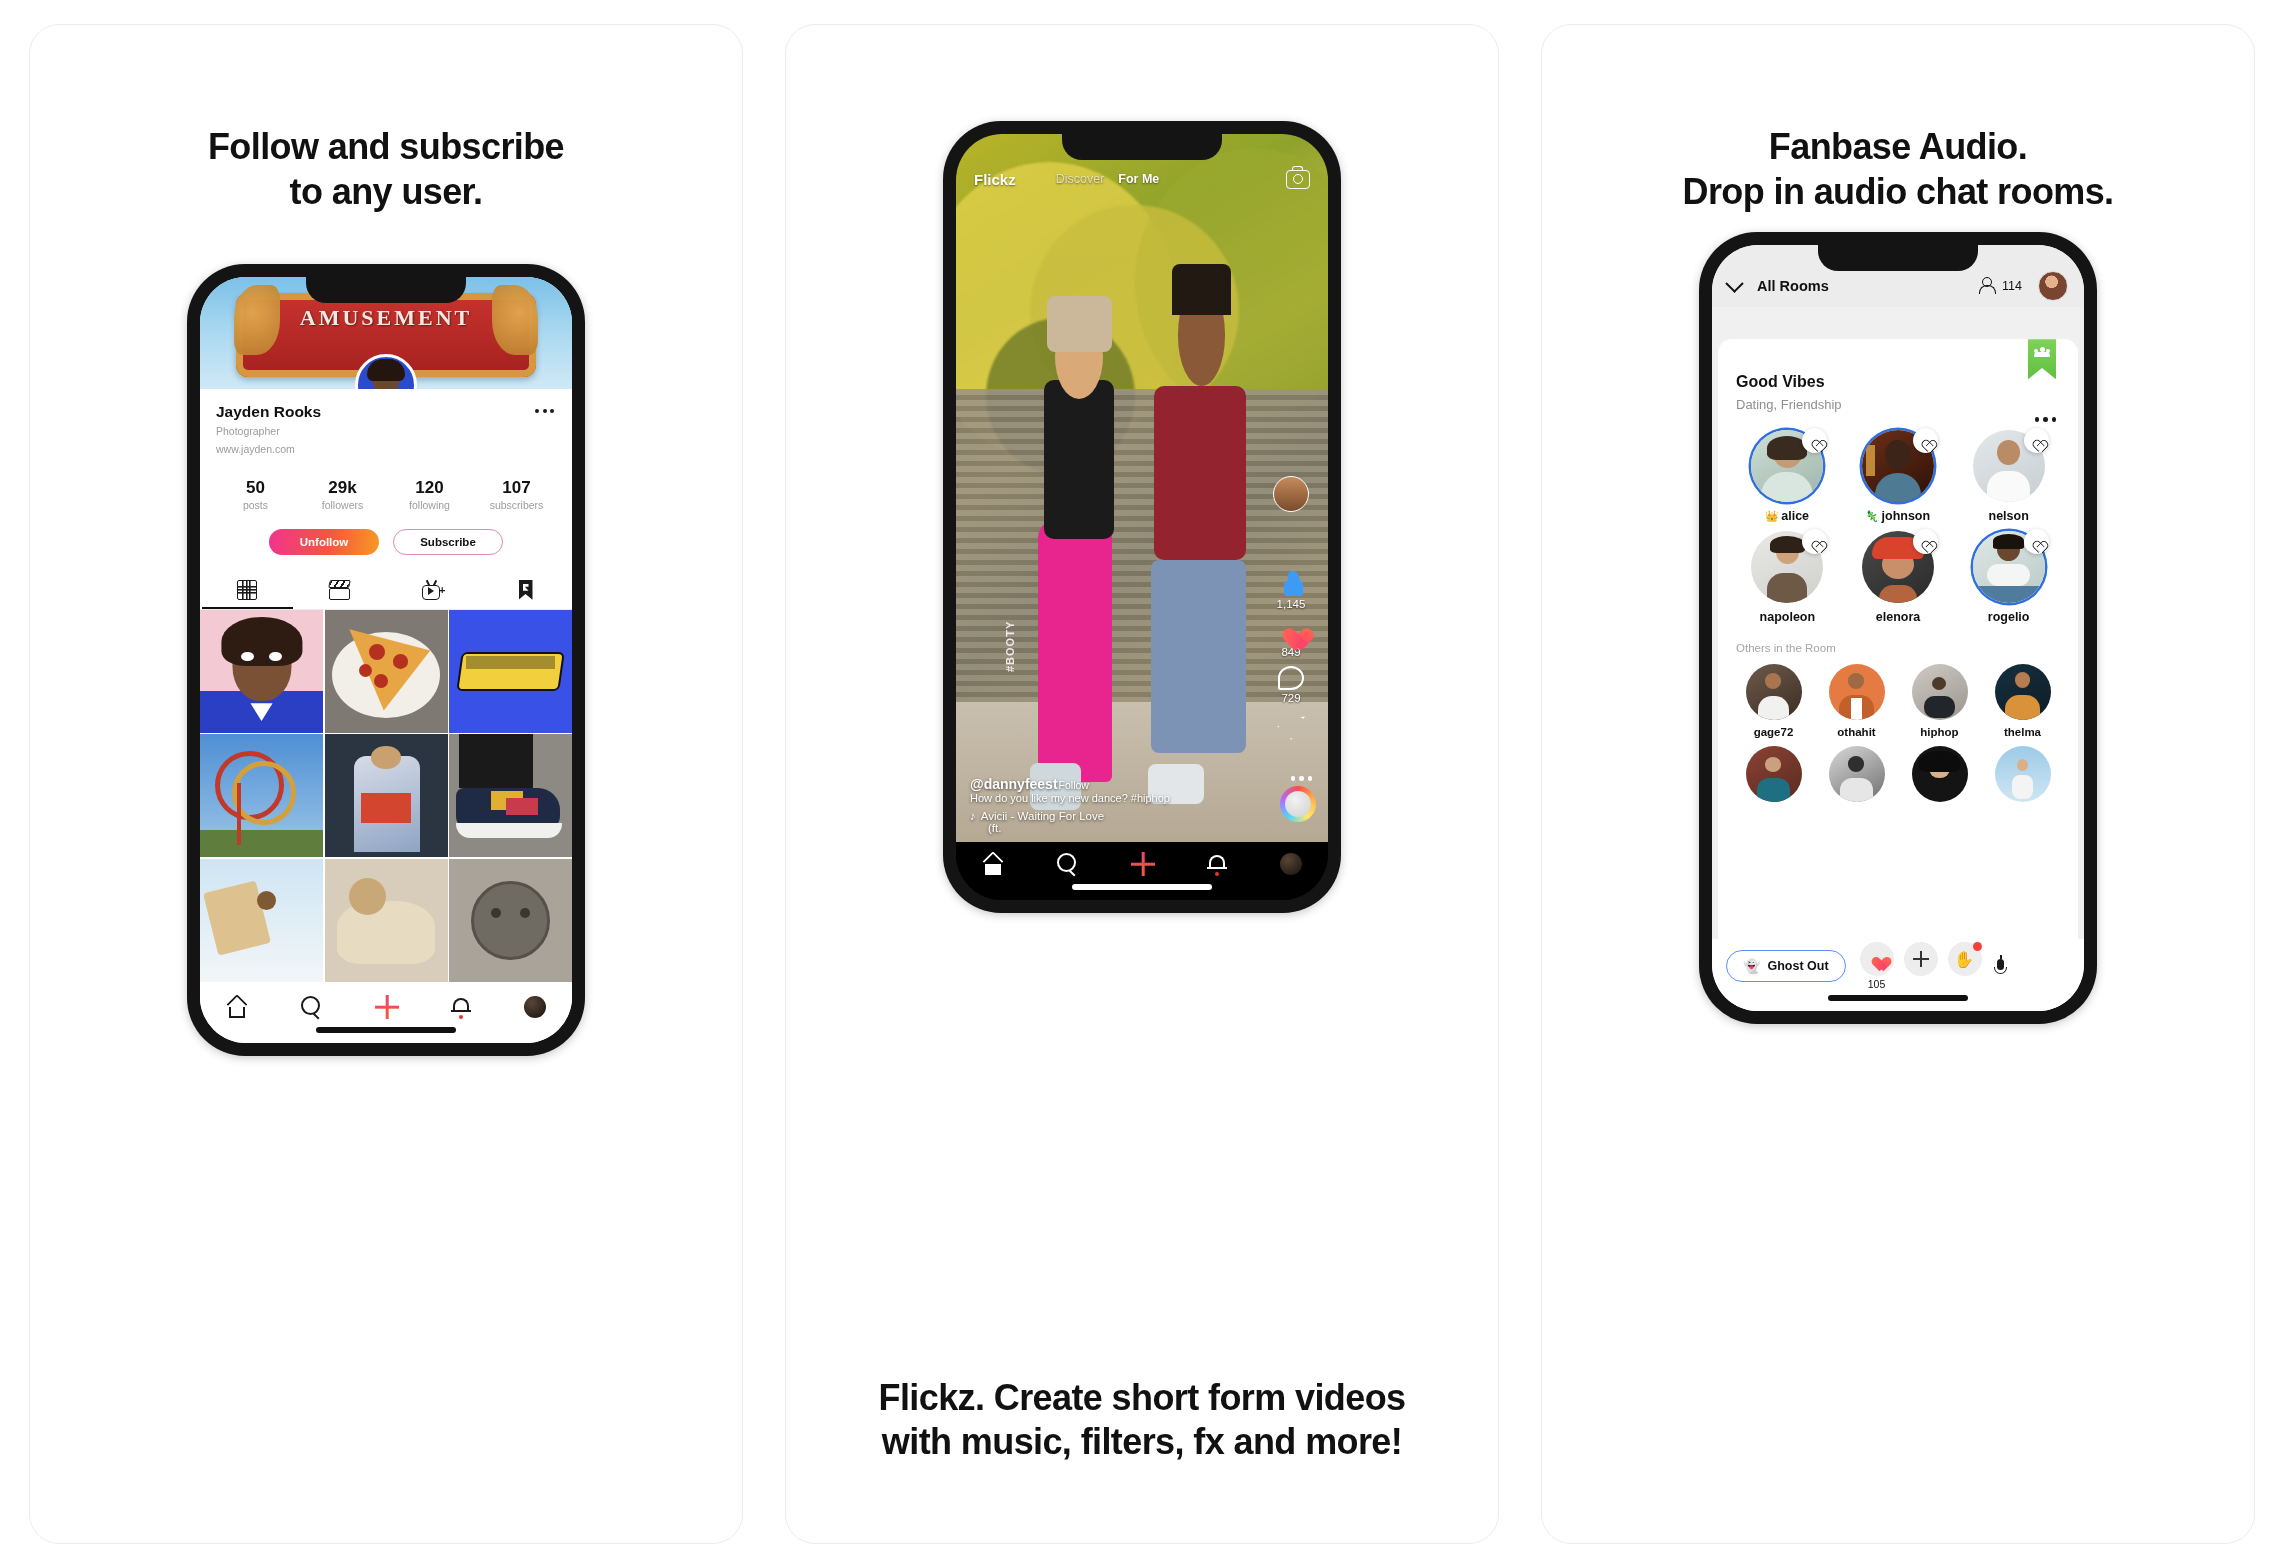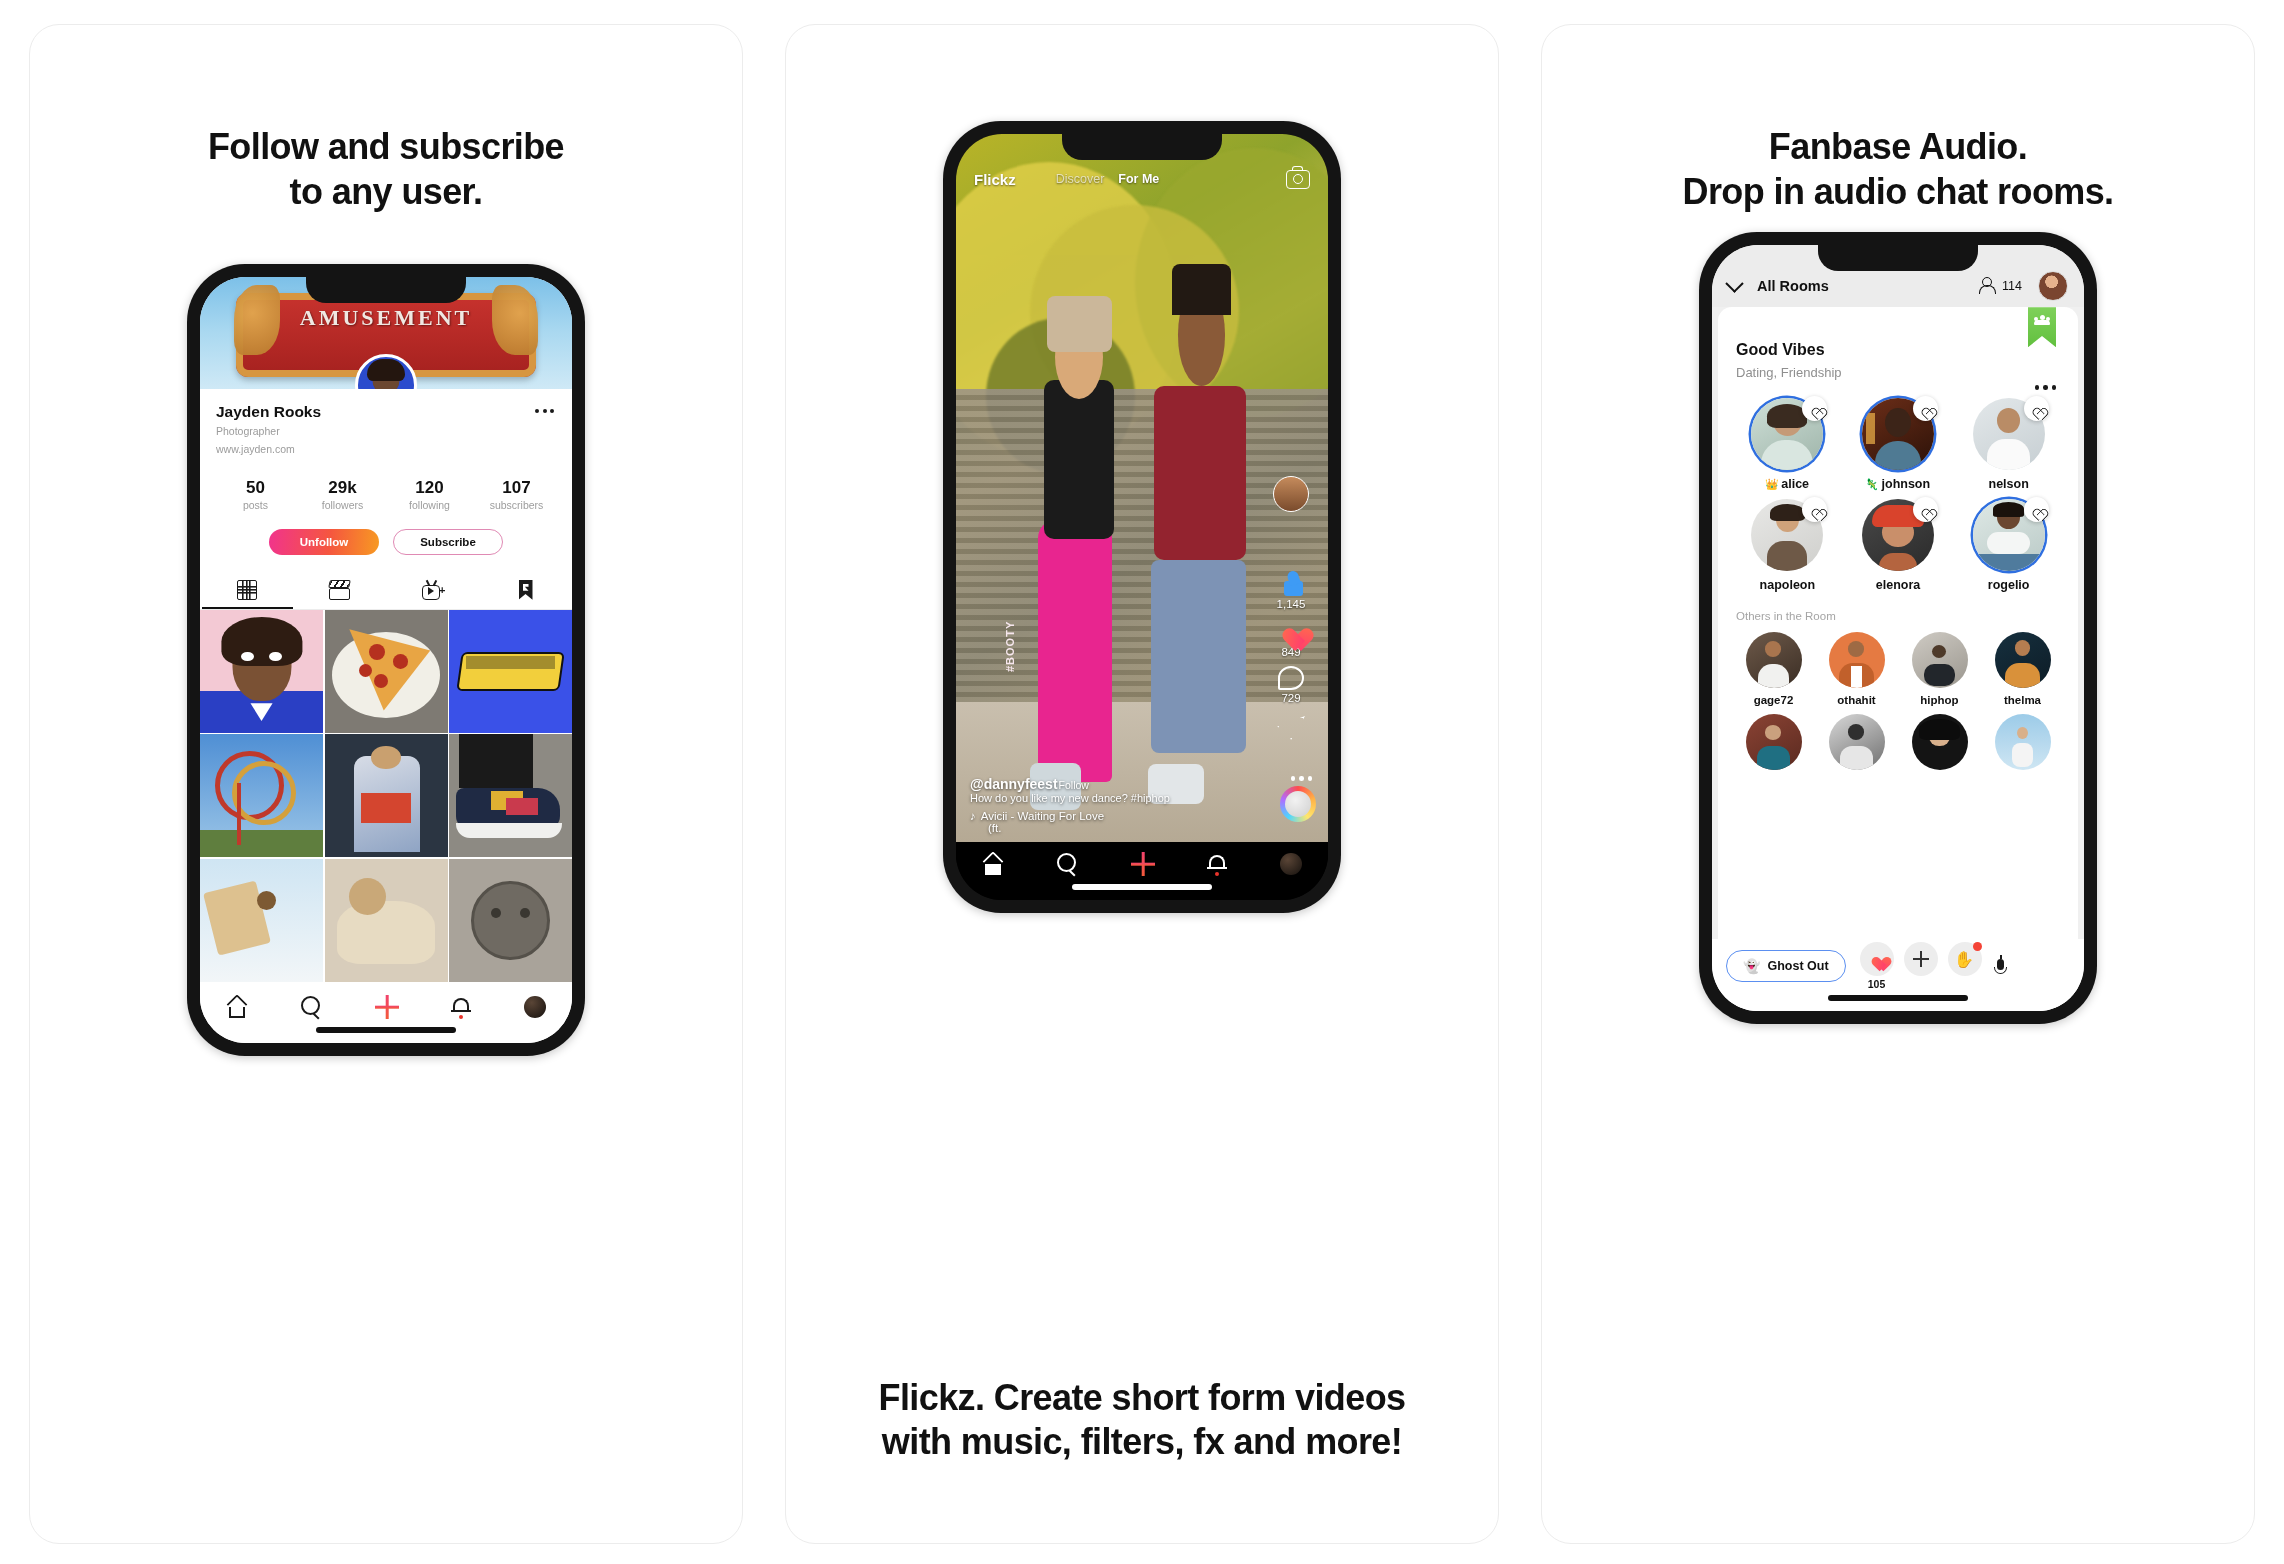--- a/index.html
+++ b/index.html
@@ -437,21 +437,21 @@
     height: 32px; padding: 0 16px; border-radius: 17px; border: 1.4px solid #5b8ff0;
     background: #fff; display: flex; align-items: center; gap: 7px;
     font-size: 12.5px; font-weight: bold; color: #111;
   }
   .ghost-glyph { font-size: 14px; }
   .round-btn {
     width: 34px; height: 34px; border-radius: 50%; background: #ededed;
     display: flex; align-items: center; justify-content: center; position: relative;
   }
   .react-col { display: flex; flex-direction: column; align-items: center; gap: 2px; margin-left: 4px; }
-  .react-num { font-size: 10.5px; font-weight: bold; color: #111; }
+  .react-num { font-size: 10.5px; font-weight: normal; color: #111; }
   .heart-sm { width: 18px; height: 17px; position: relative; }
   .heart-sm::before, .heart-sm::after {
     content:""; position: absolute; top: 0; width: 9px; height: 14px;
     border-radius: 9px 9px 0 0; background: linear-gradient(150deg,#ff6a4d,#ff3d6e);
   }
   .heart-sm::before { left: 9px; transform: rotate(45deg); transform-origin: 0 100%; }
   .heart-sm::after { left: 9px; transform: rotate(-45deg); transform-origin: 100% 100%; }
   .plus-sm { position: relative; width: 16px; height: 16px; }
   .plus-sm::before, .plus-sm::after { content:""; position: absolute; background: #333; }
   .plus-sm::before { left: 50%; top: 0; transform: translateX(-50%); width: 2px; height: 16px; }
@@ -731,21 +731,21 @@
     </div>
   </section>
 
   <section class="panel">
     <div class="panel-heading">
       <div>Fanbase Audio.</div>
       <div>Drop in audio chat rooms.</div>
     </div>
 
     <div class="phone phone3" style="margin-top:18px;">
-      <div class="phone-screen" style="display:flex;flex-direction:column;">
+      <div class="phone-screen" style="display:flex;flex-direction:column;gap:32px;">
         <div class="notch"></div>
 
         <div class="p3-topbar">
           <span class="chev-down"></span>
           <span class="p3-allrooms">All Rooms</span>
           <span class="p3-people">
             <span class="person-ico"></span>
             <span class="p3-count">114</span>
             <span class="p3-me"></span>
           </span>

